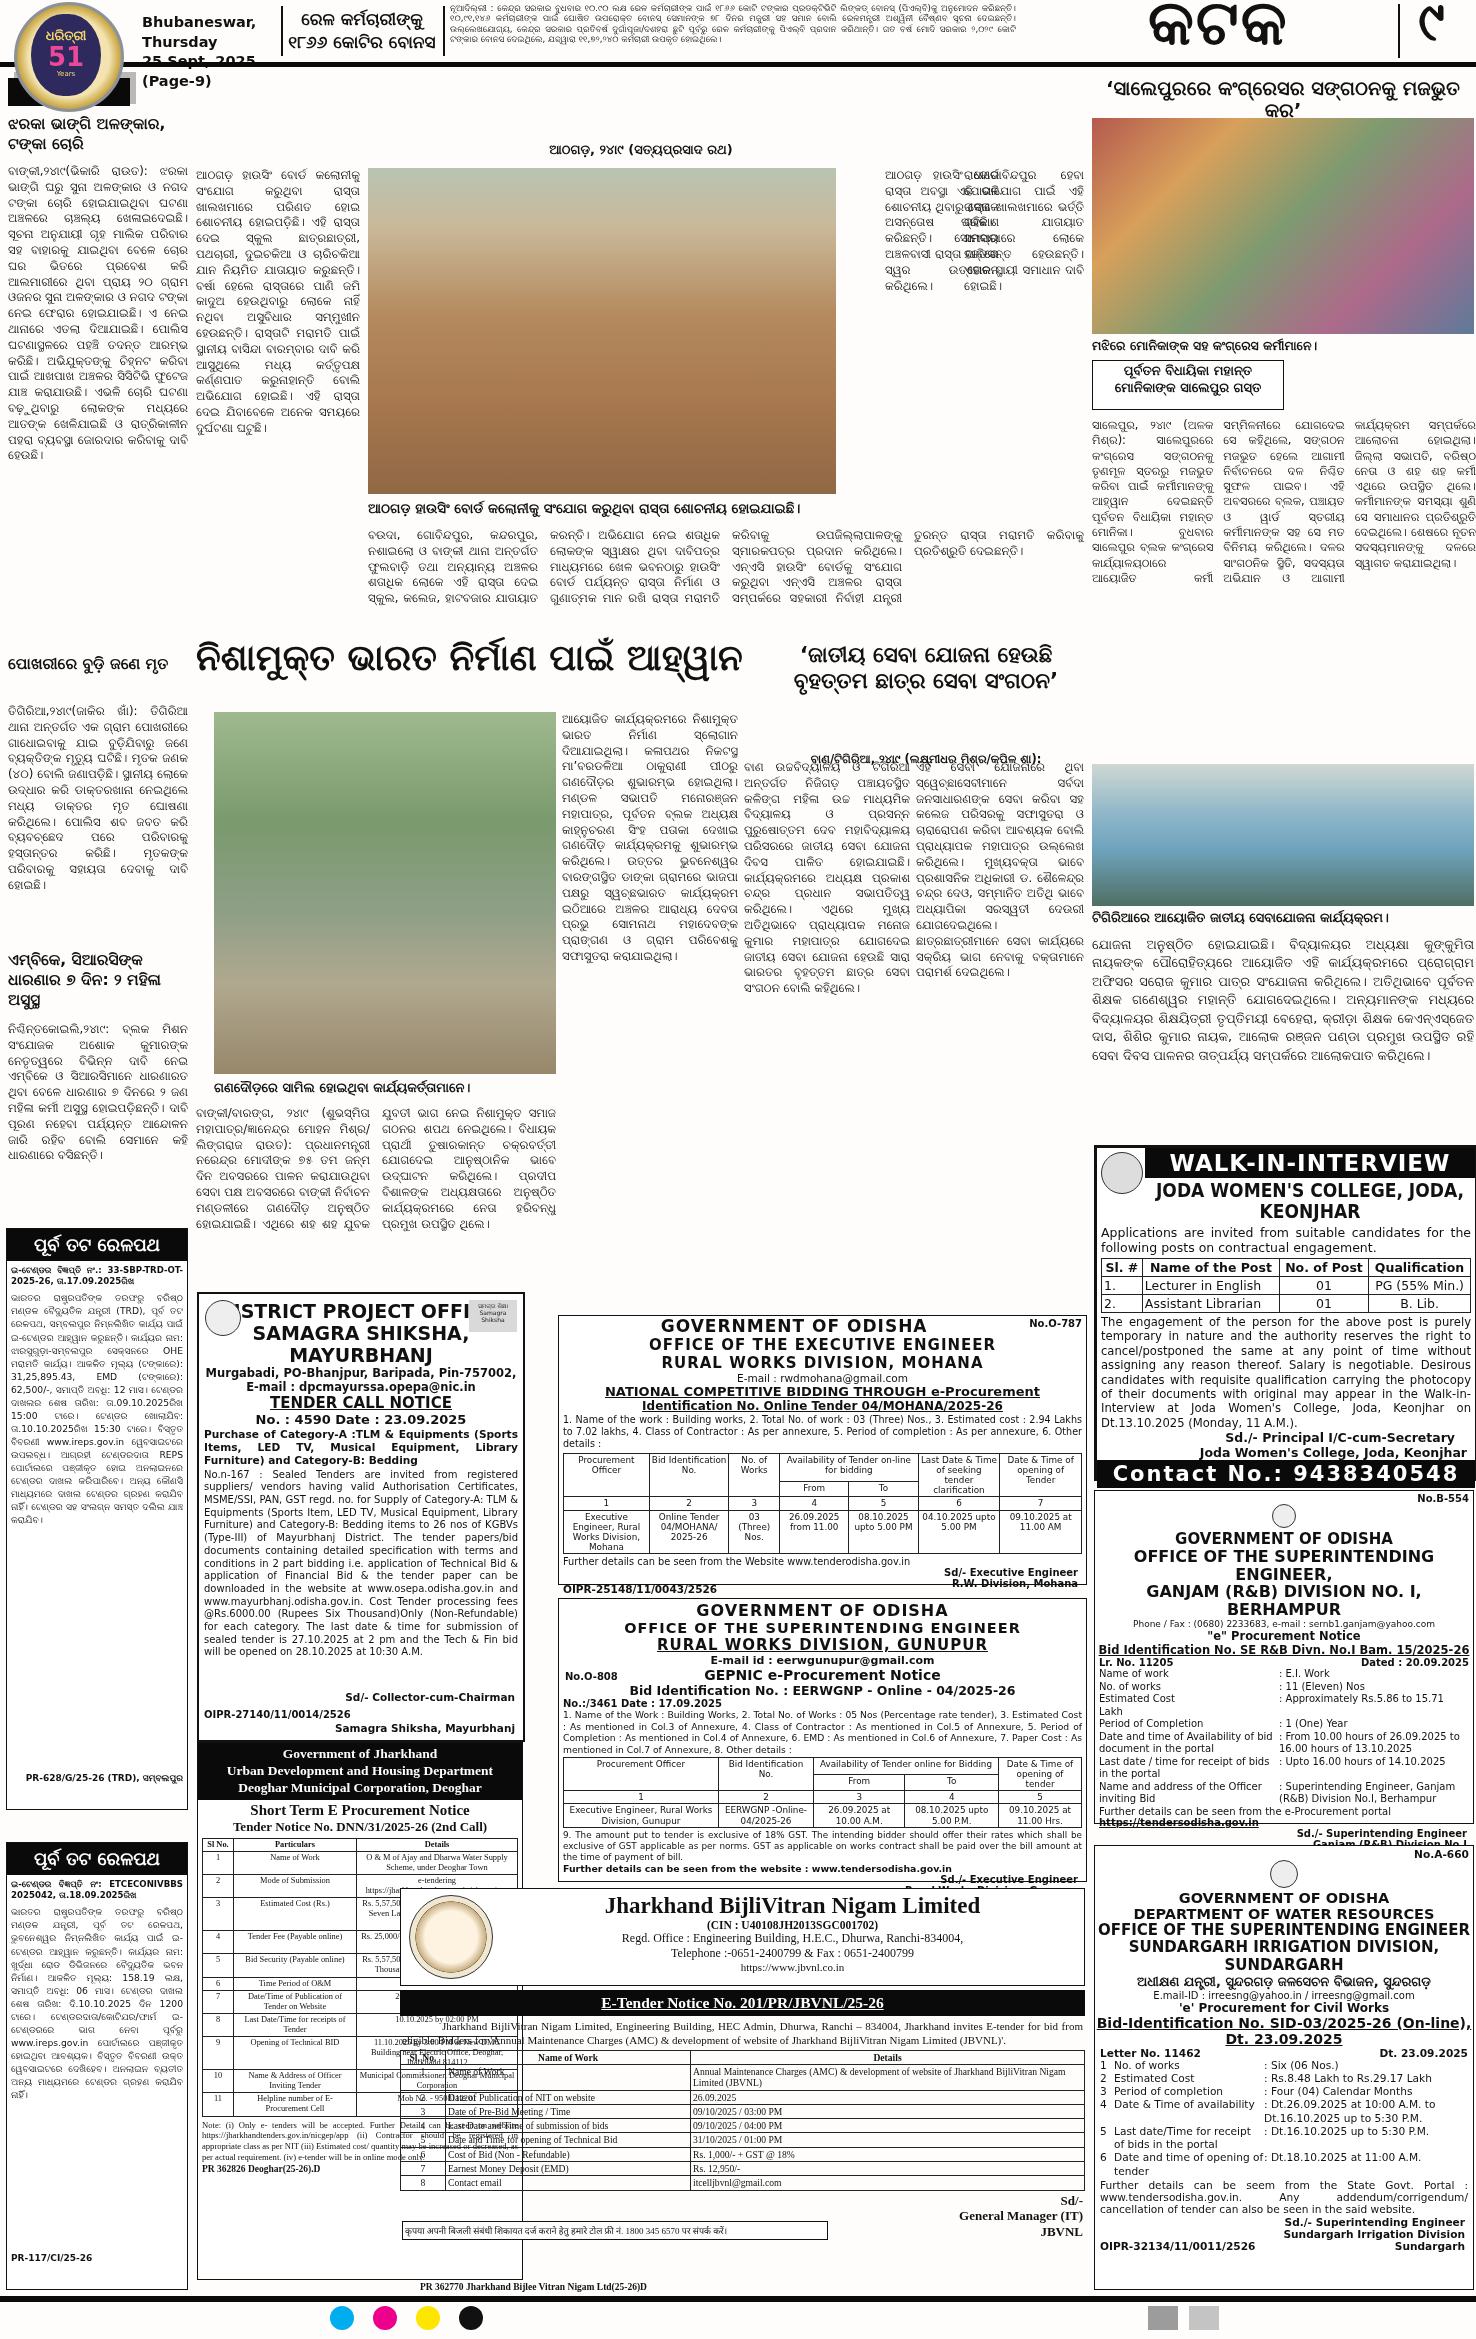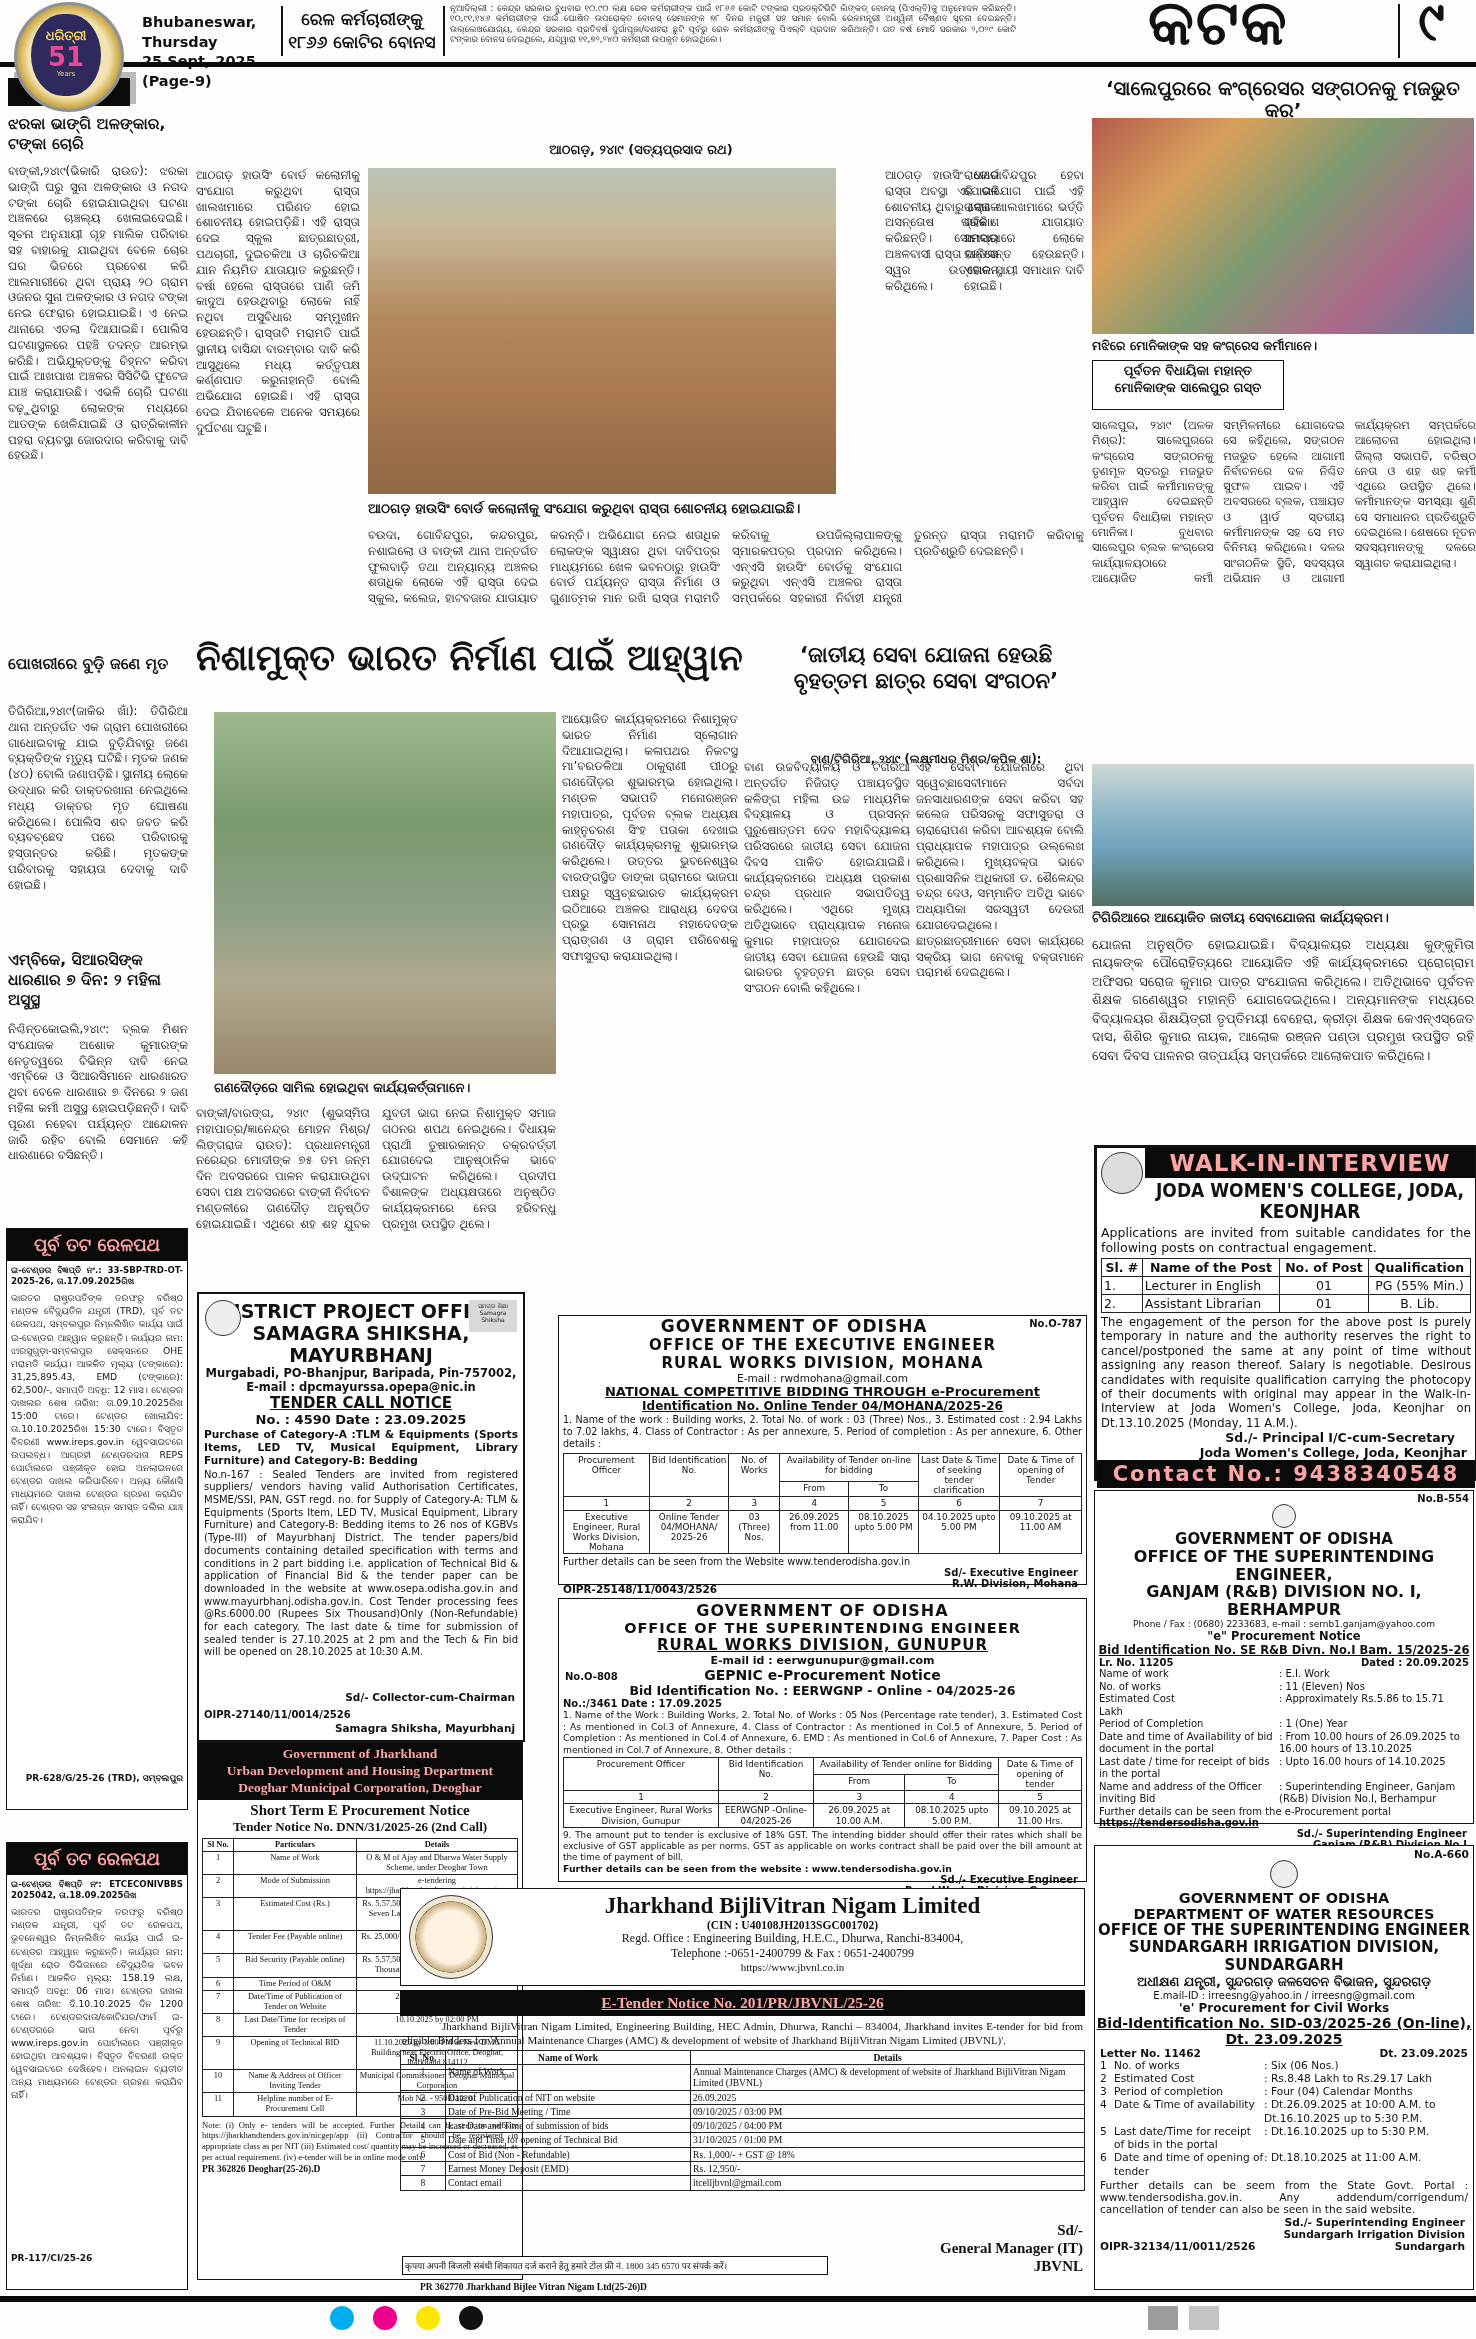--- a/index.html
+++ b/index.html
@@ -14,21 +14,21 @@
   .rule{background:#0a0a0a;}
   .box{border:2px solid #111;background:#fff;}
   .serif{font-family:"Liberation Serif","DejaVu Serif",serif;}
   .odia-col{font-size:11.8px;line-height:1.34;text-align:justify;overflow:hidden;}
   .cap{font-weight:bold;font-size:13px;line-height:1.25;}
   .photo{overflow:hidden;}
   .ph-road{background:linear-gradient(180deg,#b8c4b2 0%,#c9b99a 18%,#b48a5e 45%,#a9794f 70%,#8f6844 100%);}
   .ph-run{background:linear-gradient(180deg,#9fb98f 0%,#7a9a6d 30%,#8e9f86 55%,#b0a98f 75%,#98876b 100%);}
   .ph-cong{background:linear-gradient(135deg,#b55a4e 0%,#d8a05b 25%,#7e9a71 50%,#ad6a8a 75%,#5e7a9a 100%);}
   .ph-nss{background:linear-gradient(180deg,#cfd8d2 0%,#8fb7c9 35%,#6fa3bd 60%,#4f6f63 100%);}
-  .bar{background:#0a0a0a;color:#fca5a5;}
+  .bar{background:#0a0a0a;color:#ffffff;}
   .tb{border-collapse:collapse;width:100%;}
   .tb td,.tb th{border:1px solid #222;padding:1px 2px;vertical-align:top;}
   .kv{line-height:1.25;}
   .u{text-decoration:underline;}
   .emblem{border:1.6px solid #333;border-radius:50%;display:inline-block;}
 </style>
 </head>
 <body>
 
 <div id="page">
@@ -490,21 +490,21 @@
           </tr>
       <tr>
             <td class="ctr">8</td>
             <td>Contact email</td>
             <td>itcelljbvnl@gmail.com</td>
           </tr>
     </tbody>
       </table>
     <div style="display:flex;justify-content:space-between;align-items:flex-end;padding:2px;">
       <div class="box" style="width:420px;font-size:9px;border-width:1px;padding:2px;">कृपया अपनी बिजली संबंधी शिकायत दर्ज कराने हेतु हमारे टोल फ्री नं. 1800 345 6570 पर संपर्क करें।</div>
-      <div class="rgt bold" style="font-size:15px;line-height:1.2;margin-top:28px;">
+      <div class="rgt bold" style="font-size:13px;line-height:1.2;">
         <div>Sd/-</div>
         <div>General Manager (IT)</div>
         <div>JBVNL</div>
       </div>
     </div>
   </div>
   <div class="abs bold serif" style="left:420px;top:2282px;font-size:9.5px;">PR 362770 Jharkhand Bijlee Vitran Nigam Ltd(25-26)D</div>
 
   <div class="abs rule" style="left:0;top:2296px;width:1476px;height:6px;"></div>
   <div class="abs" style="left:330px;top:2306px;">

